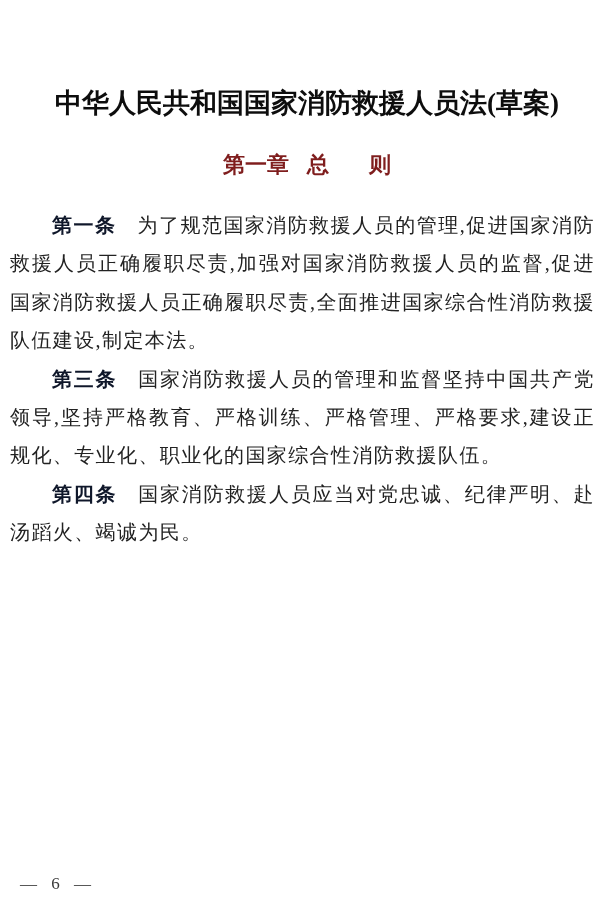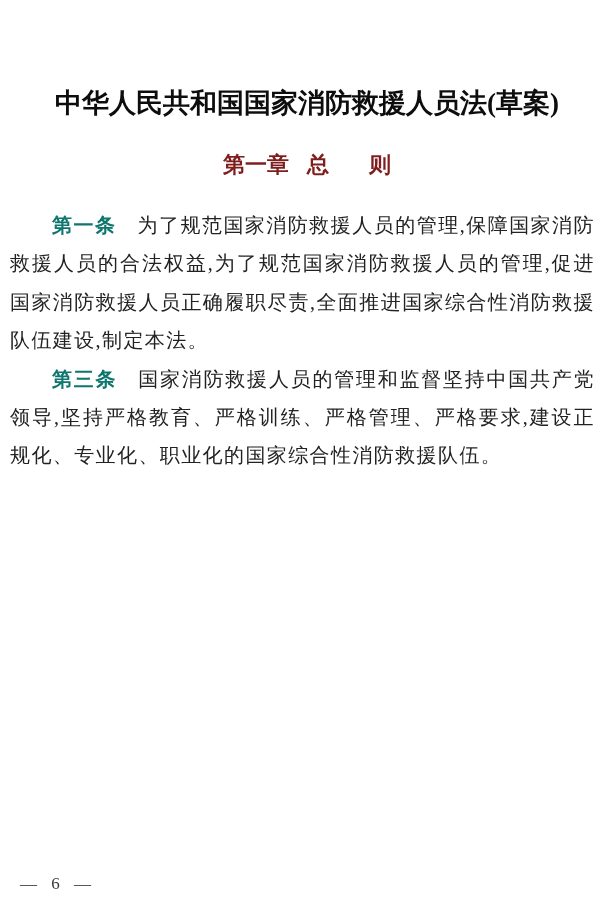--- a/index.html
+++ b/index.html
@@ -49,21 +49,21 @@
     line-height: 38.4px;
     letter-spacing: 1.4px;
     text-align: justify;
     text-justify: inter-character;
     text-indent: 42px;
     color: #222222;
   }
   .article-label {
     font-family: "Liberation Sans", "DejaVu Sans", sans-serif;
     font-weight: bold;
-    color: #0f766e;
+    color: #0f172a;
     margin-right: 21px;
   }
   .page-footer {
     position: absolute;
     left: 20px;
     bottom: 13px;
     font-size: 17px;
     letter-spacing: 5px;
     color: #3a3a3a;
     font-family: "Liberation Serif", "DejaVu Serif", serif;
@@ -75,25 +75,26 @@
 <div class="page">
 
   <div class="doc-title">中华人民共和国国家消防救援人员法(草案)</div>
 
   <div class="chapter-heading">
     <span>第一章</span><span class="chapter-word-1">总</span><span class="chapter-word-2">则</span>
   </div>
 
   <div class="body-text">
 
-    <p class="article"><span class="article-label">第一条</span><span>为了规范国家消防救援人员的管理,保障国家消防救援人员的合法权益,为了规范国家消防救援人员的管理,促进国家消防救援人员正确履职尽责,全面推进国家综合性消防救援队伍建设,制定本法。</span></p>
+    <p class="article"><span class="article-label">第一条</span><span>为了规范国家消防救援人员的管理,促进国家消防救援人员正确履职尽责,加强对国家消防救援人员的监督,促进国家消防救援人员正确履职尽责,全面推进国家综合性消防救援队伍建设,制定本法。</span></p>
 
 
 
     <p class="article"><span class="article-label">第三条</span><span>国家消防救援人员的管理和监督坚持中国共产党领导,坚持严格教育、严格训练、严格管理、严格要求,建设正规化、专业化、职业化的国家综合性消防救援队伍。</span></p>
 
+    <p class="article"><span class="article-label">第四条</span><span>国家消防救援人员应当对党忠诚、纪律严明、赴汤蹈火、竭诚为民。</span></p>
 
 
   </div>
 
   <div class="page-footer">— 6 —</div>
 
 </div>
 
 </body></html>

